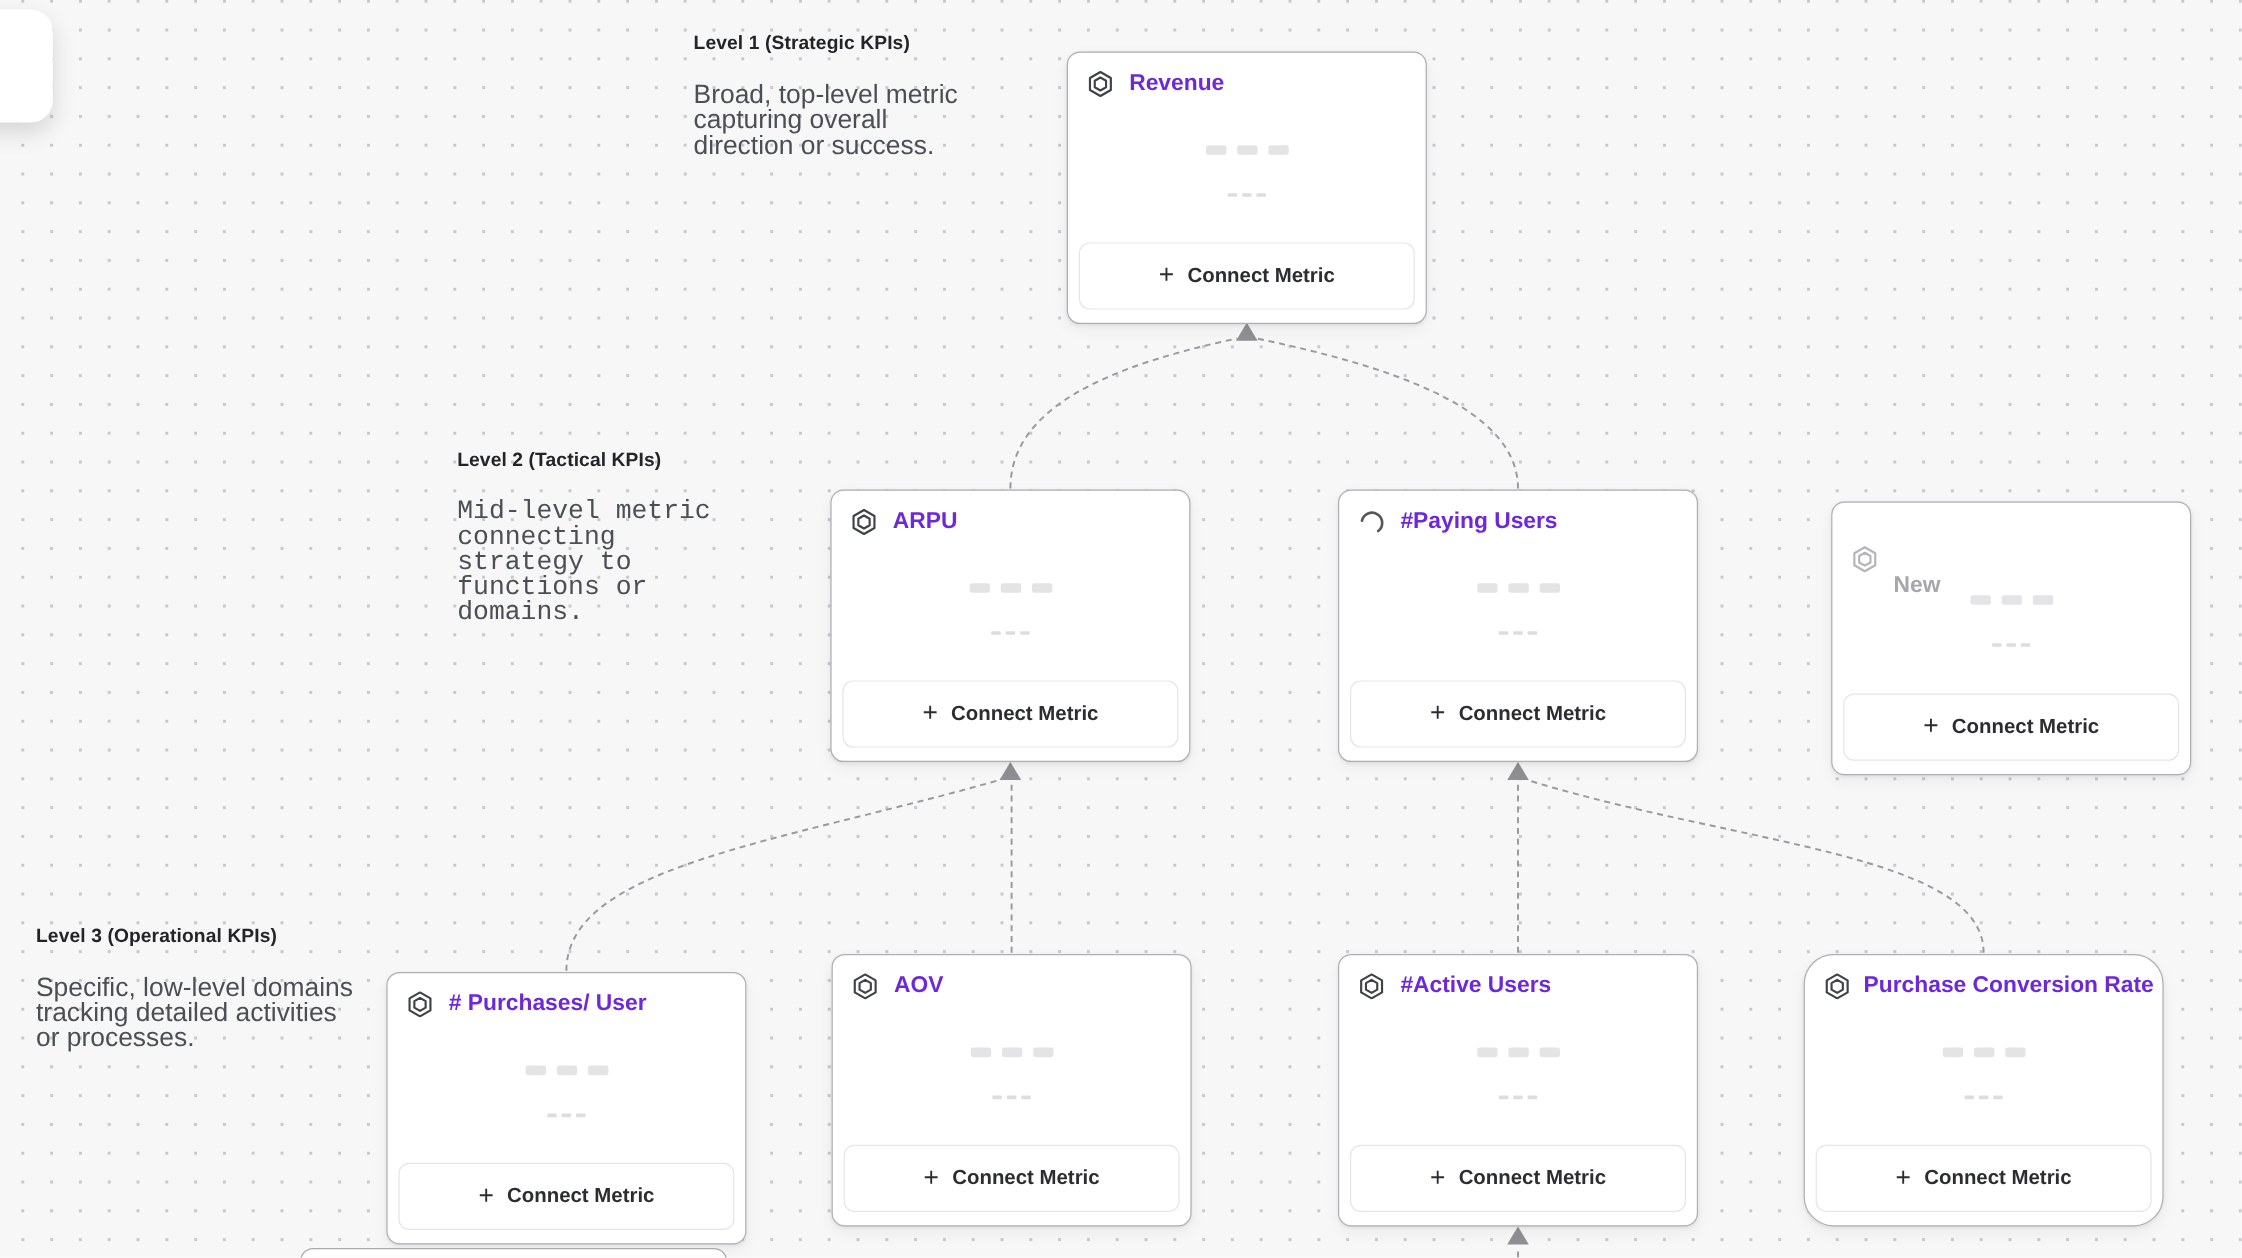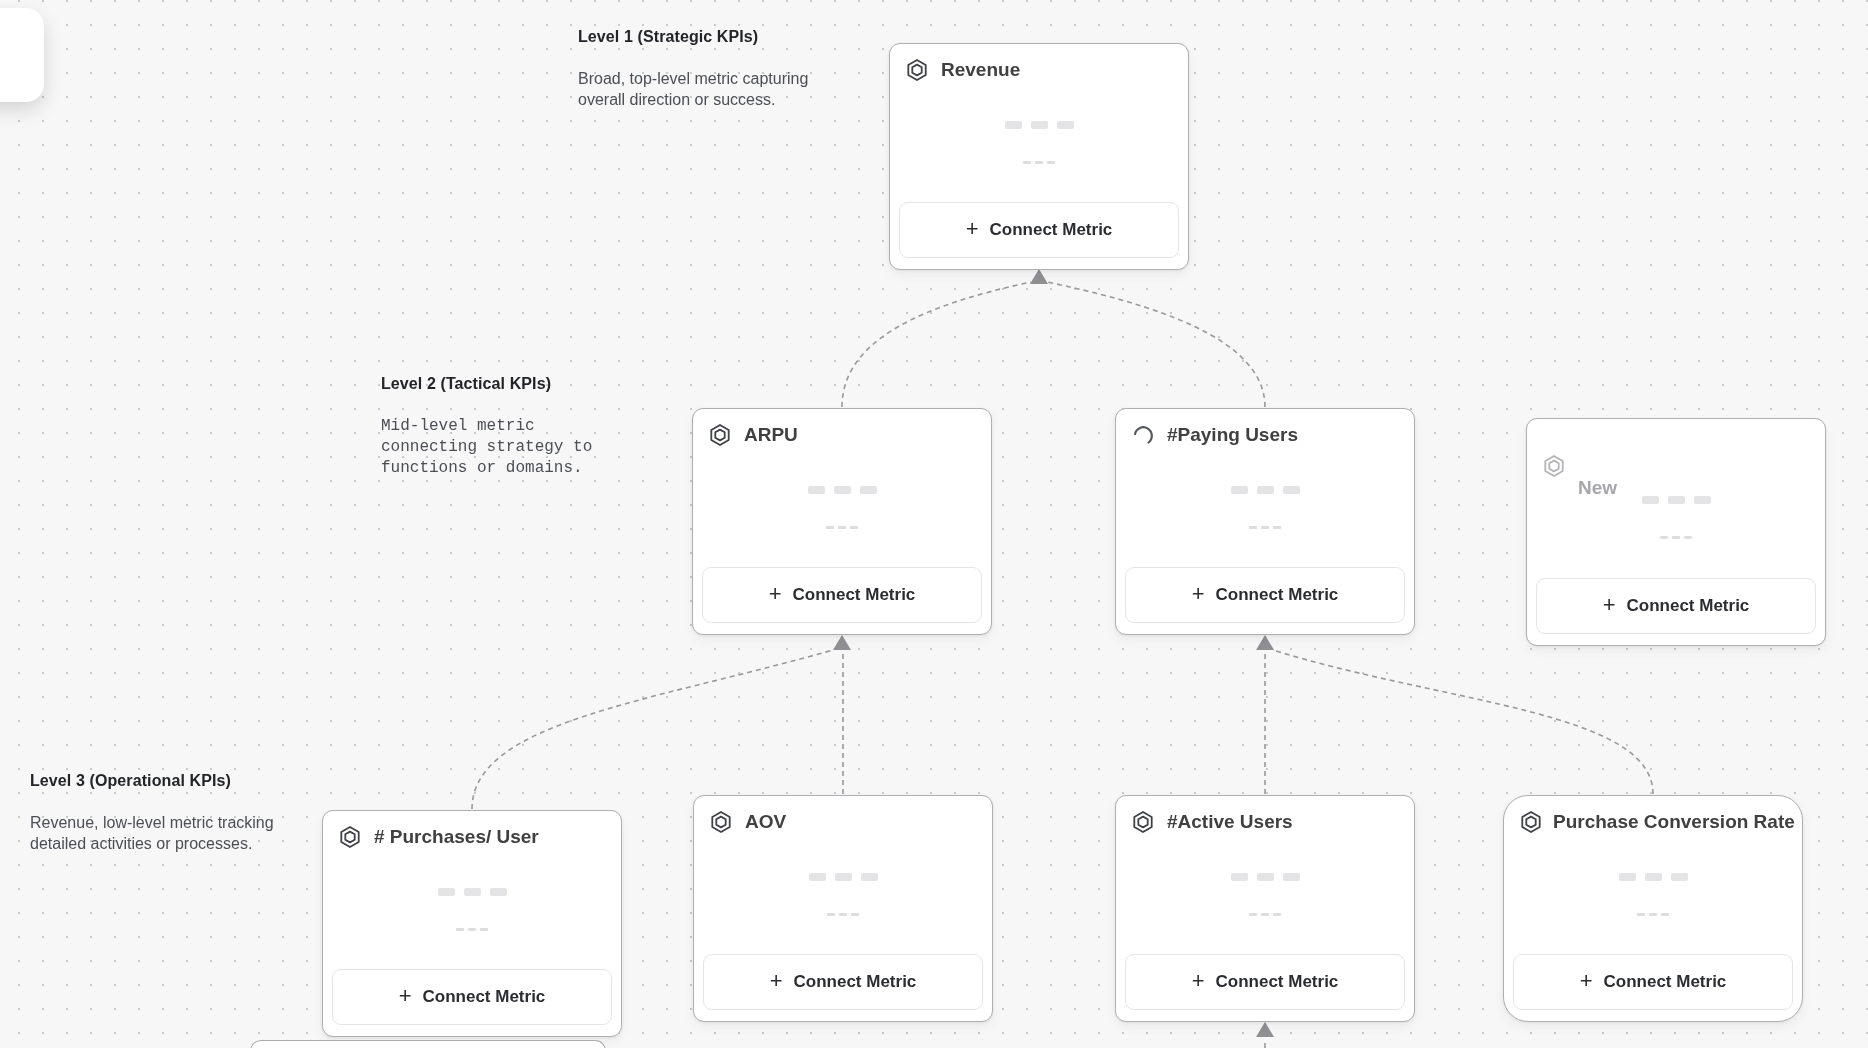--- a/index.html
+++ b/index.html
@@ -9,29 +9,29 @@
     background-color:#f7f7f8;
     background-image:radial-gradient(#c9c9cd 1.3px, transparent 1.4px);
     background-size:24px 24px;
     background-position:7px 13px;
   }
   .edges{position:absolute;left:0;top:0;width:1868px;height:1048px;pointer-events:none;}
   .edge{fill:none;stroke:#98989d;stroke-width:1.6;stroke-dasharray:5 4;}
   .arrow{fill:#8f8f94;stroke:none;}
 
   .lvl-title{position:absolute;font-size:16px;font-weight:700;color:#222428;letter-spacing:.1px;}
-  .lvl-desc{position:absolute;font-size:16px;line-height:21px;color:#4b4e54;}
+  .lvl-desc{position:absolute;font-size:22px;line-height:21px;color:#4b4e54;}
 
   .card{
     position:absolute;width:300px;height:227px;background:#fff;
     border:1.5px solid #aeaeb3;border-radius:11px;box-sizing:border-box;
     box-shadow:0 1px 3px rgba(0,0,0,.06),0 5px 12px rgba(0,0,0,.05);
   }
   .card-header{position:absolute;left:15px;top:14px;display:flex;align-items:center;gap:12px;}
-  .card-title{font-size:19px;font-weight:700;color:#404040;white-space:nowrap;}
+  .card-title{font-size:19px;font-weight:700;color:#6d28d9;white-space:nowrap;}
   .card.muted .card-title{color:#a6a6ab;margin-top:44px;}
   .icon-wrap{width:24px;height:24px;display:flex;align-items:center;justify-content:center;}
 
   .sk-row1{position:absolute;left:0;right:0;top:77px;display:flex;justify-content:center;gap:9px;}
   .sk-block{width:17px;height:8px;border-radius:2px;background:#e4e4e7;}
   .sk-row2{position:absolute;left:0;right:0;top:117px;display:flex;justify-content:center;gap:4px;}
   .sk-dash{width:8px;height:3px;border-radius:1px;background:#dddde0;}
 
   .connect-btn{
     position:absolute;left:9px;right:9px;bottom:11px;height:56px;
@@ -77,21 +77,21 @@
     <polygon class="arrow" points="1265,1022 1256,1037 1274,1037"></polygon>
   </svg>
 
   <div class="lvl-title" style="left:578px;top:28px;">Level 1 (Strategic KPIs)</div>
   <div class="lvl-desc" style="left:578px;top:68px;width:250px;">Broad, top-level metric capturing overall direction or success.</div>
 
   <div class="lvl-title" style="left:381px;top:375px;">Level 2 (Tactical KPIs)</div>
   <div class="lvl-desc" style="left:381px;top:416px;width:245px;font-family:Liberation Mono, monospace;">Mid-level metric connecting strategy to functions or domains.</div>
 
   <div class="lvl-title" style="left:30px;top:772px;">Level 3 (Operational KPIs)</div>
-  <div class="lvl-desc" style="left:30px;top:812px;width:265px;">Revenue, low-level metric tracking detailed activities or processes.</div>
+  <div class="lvl-desc" style="left:30px;top:812px;width:265px;">Specific, low-level domains tracking detailed activities or processes.</div>
 
   <div class="card" style="left:889px;top:43px;">
     <div class="card-header">
       <span class="icon-wrap">
         <svg width="22" height="22" viewBox="0 0 22 22">
             <g fill="none" stroke="#3f4247" stroke-width="1.8" stroke-linejoin="round">
           <polygon points="11,1 19.7,6 19.7,16 11,21 2.3,16 2.3,6"></polygon>
           <polygon points="11,5.6 15.7,8.3 15.7,13.7 11,16.4 6.3,13.7 6.3,8.3"></polygon>
         </g>
           </svg>

